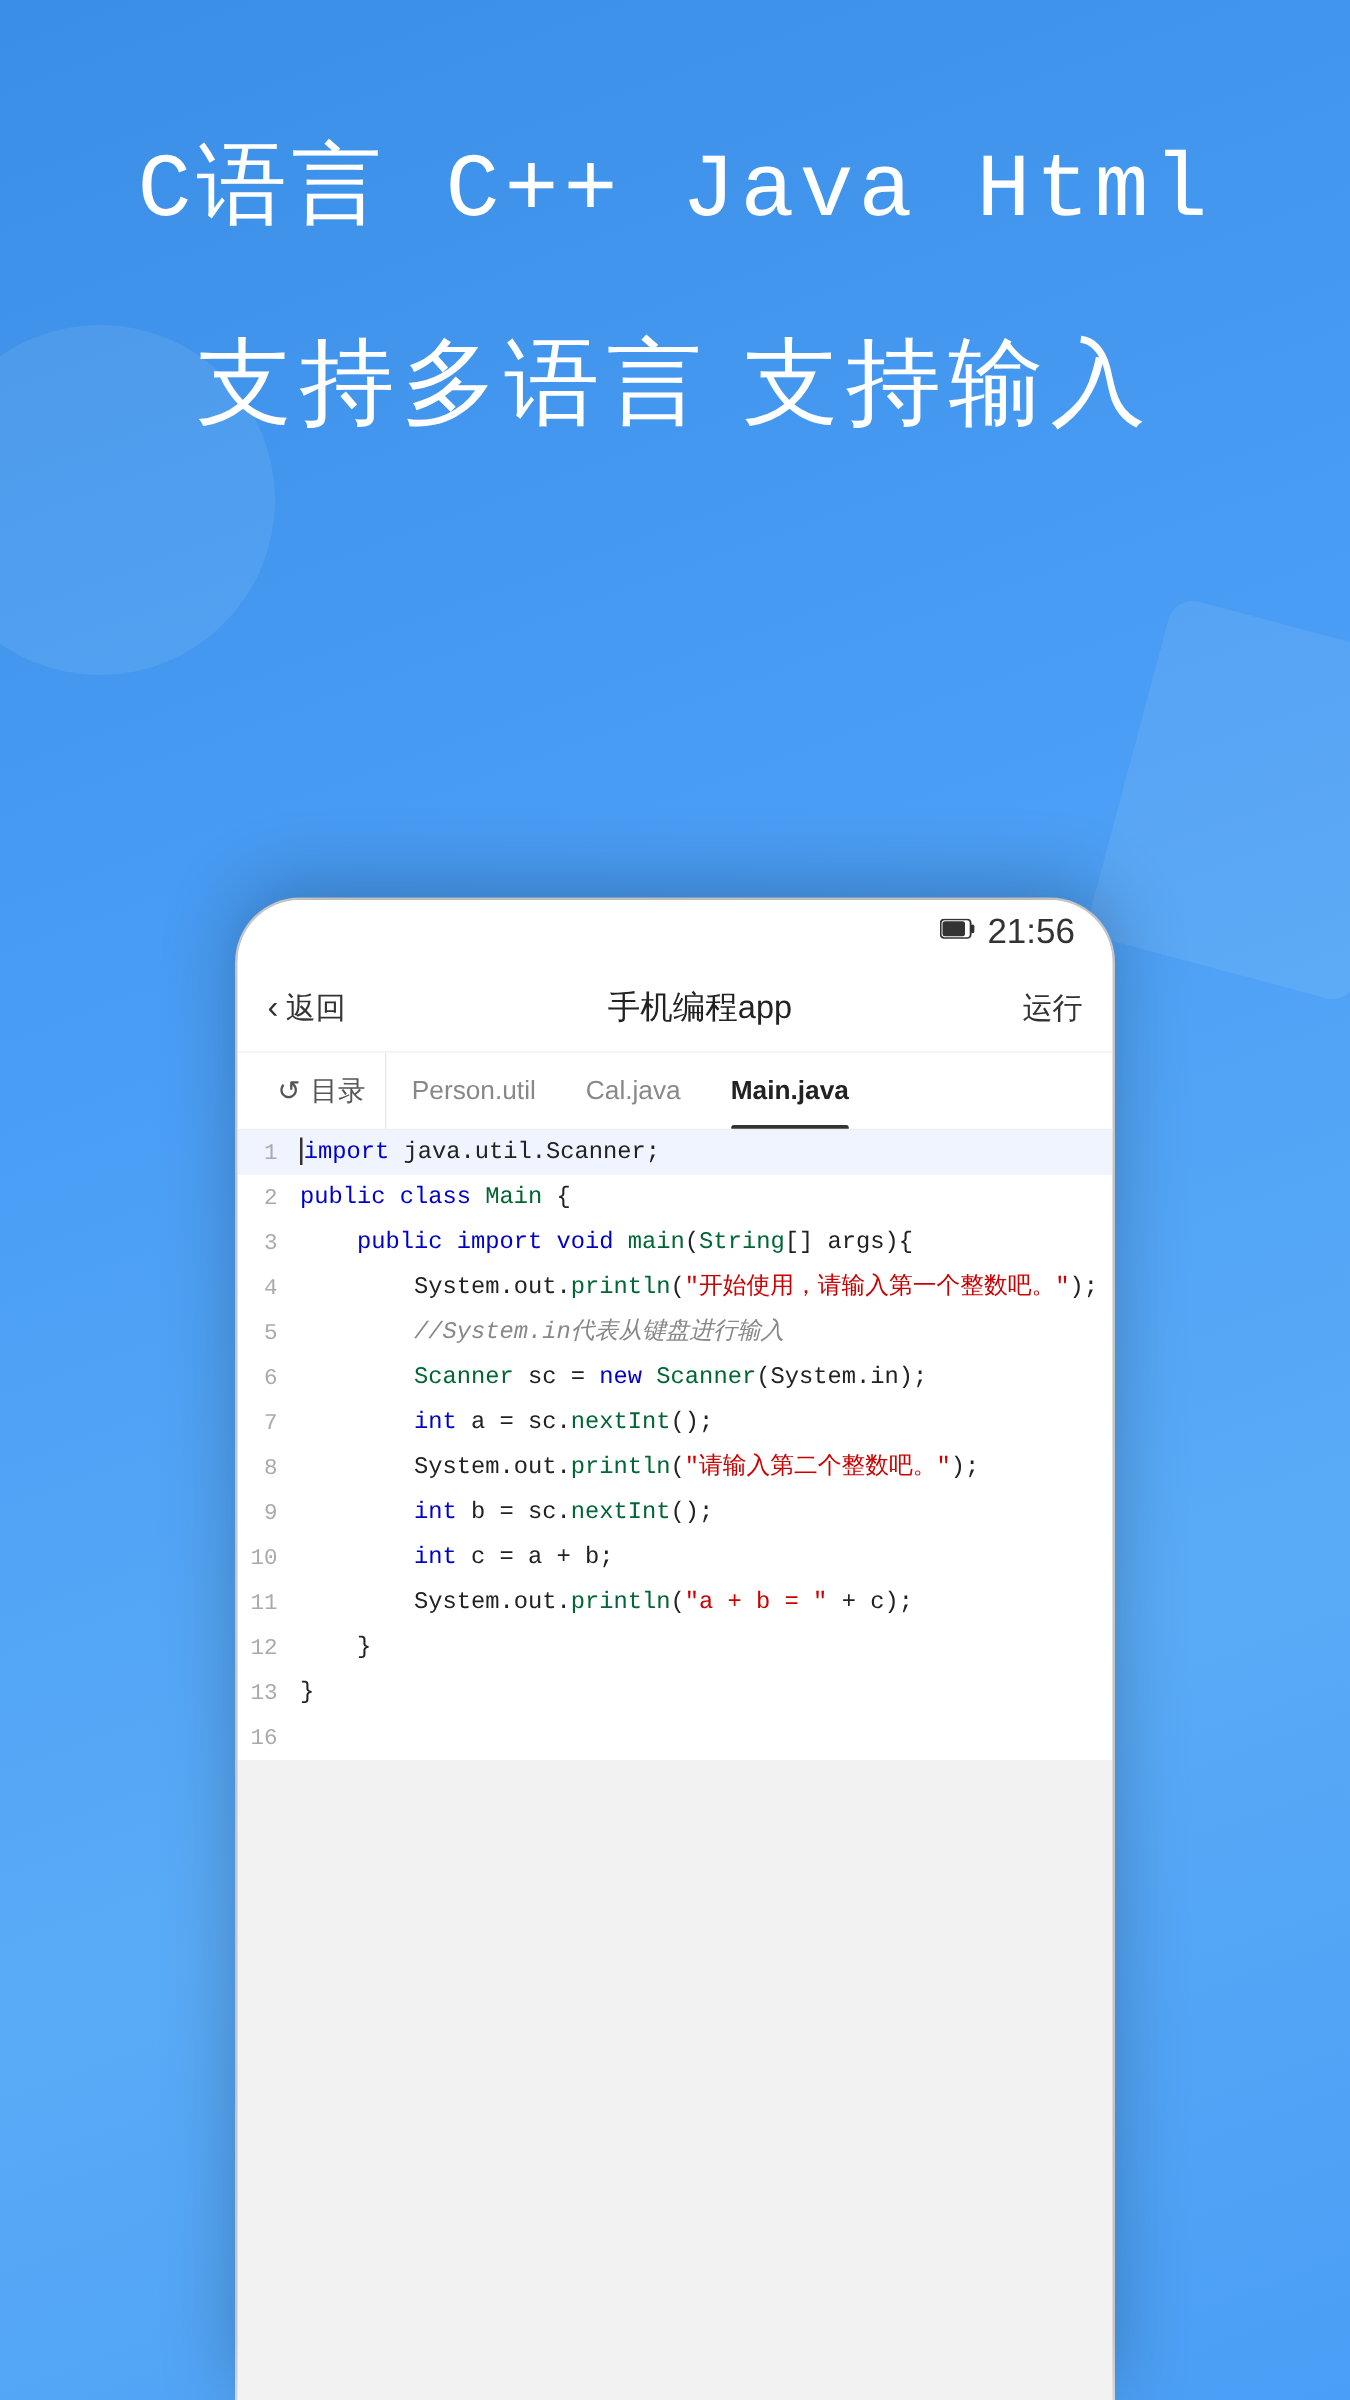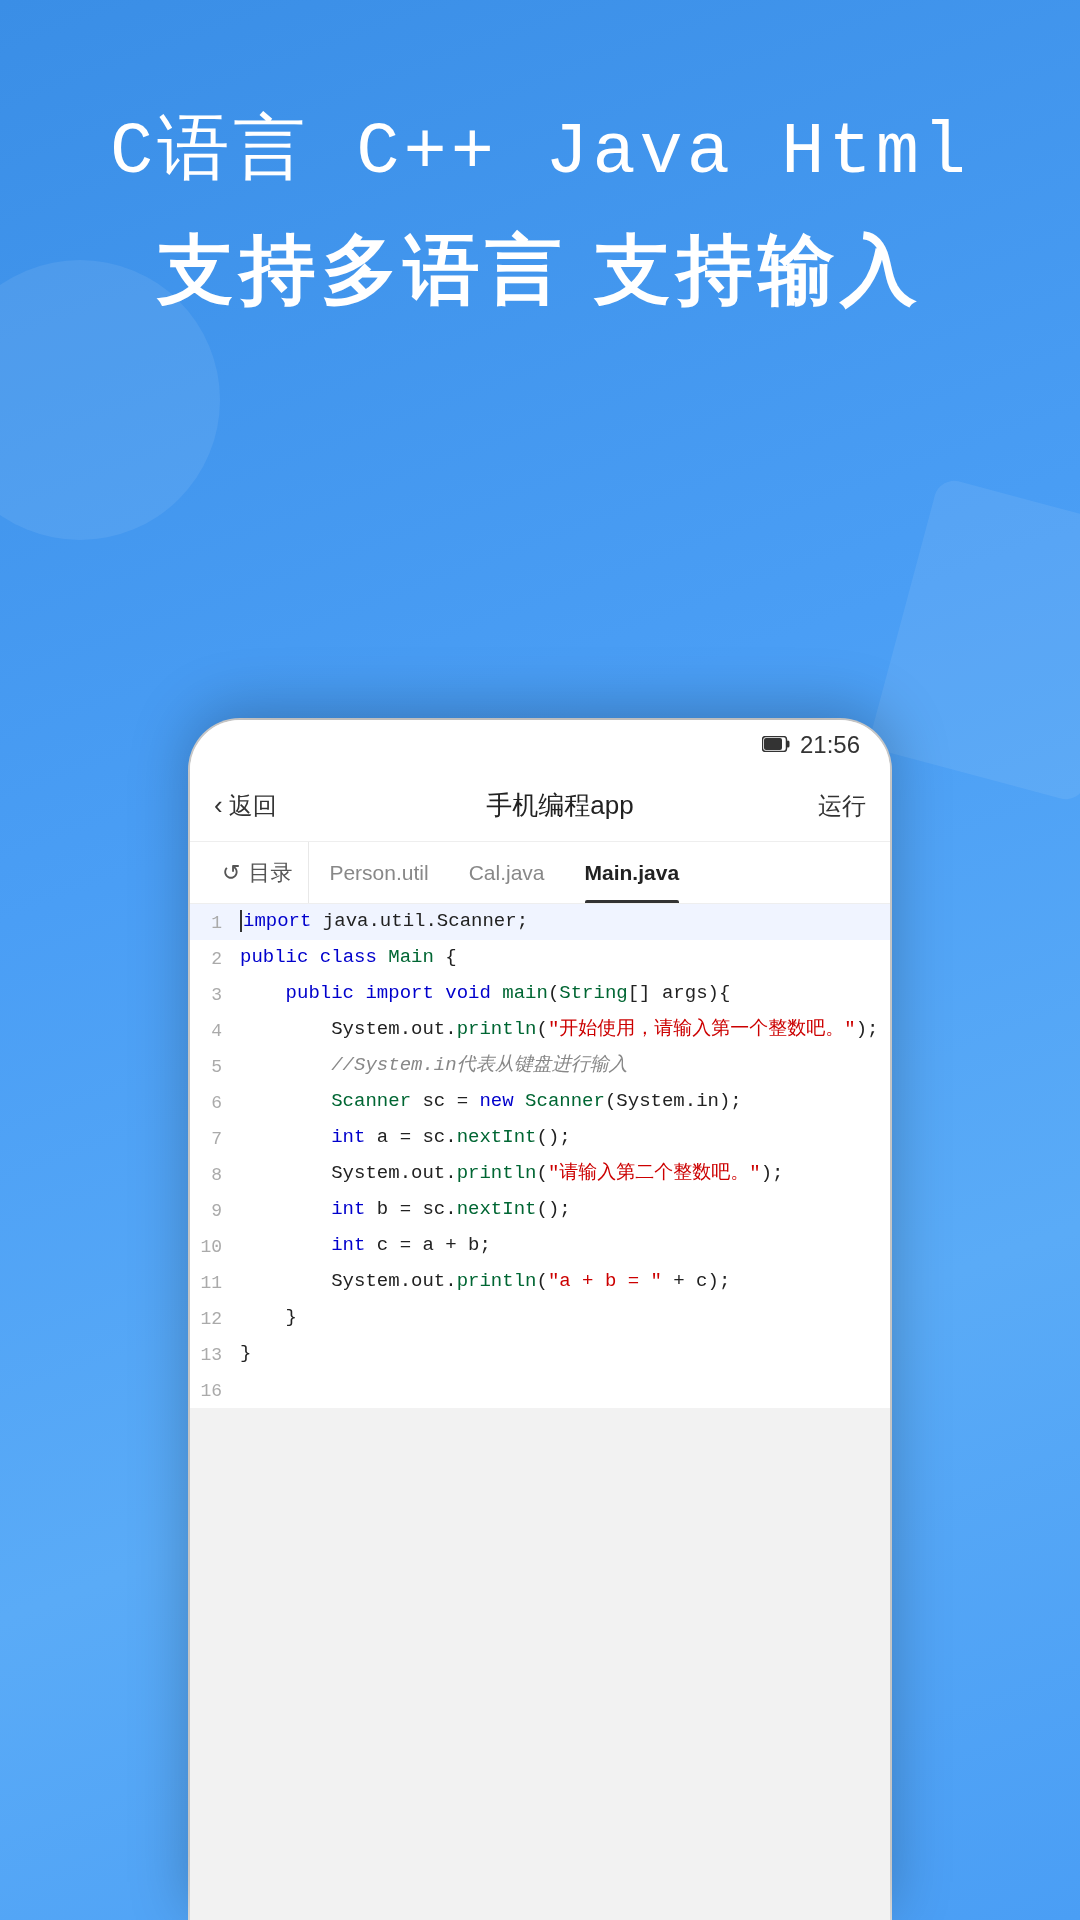--- a/index.html
+++ b/index.html
@@ -43,27 +43,27 @@
       left: 0;
       right: 0;
       text-align: center;
     }
 
     .hero-languages {
       font-size: 72px;
       font-weight: 300;
       color: #ffffff;
       letter-spacing: 4px;
-      margin-bottom: 24px;
+      margin-bottom: 60px;
       font-family: 'Courier New', monospace;
     }
 
     .hero-subtitle {
       font-size: 76px;
-      font-weight: 700;
+      font-weight: 400;
       color: #ffffff;
       letter-spacing: 6px;
     }
 
     
     .phone-container {
       position: absolute;
       bottom: 0;
       left: 50%;
       transform: translateX(-50%);
@@ -91,21 +91,21 @@
       padding: 0 30px;
       gap: 10px;
     }
 
     .status-battery {
       font-size: 20px;
       color: #333;
     }
 
     .status-time {
-      font-size: 24px;
+      font-size: 28px;
       color: #333;
       font-weight: 500;
     }
 
     
     .app-header {
       background: #ffffff;
       height: 72px;
       display: flex;
       align-items: center;

